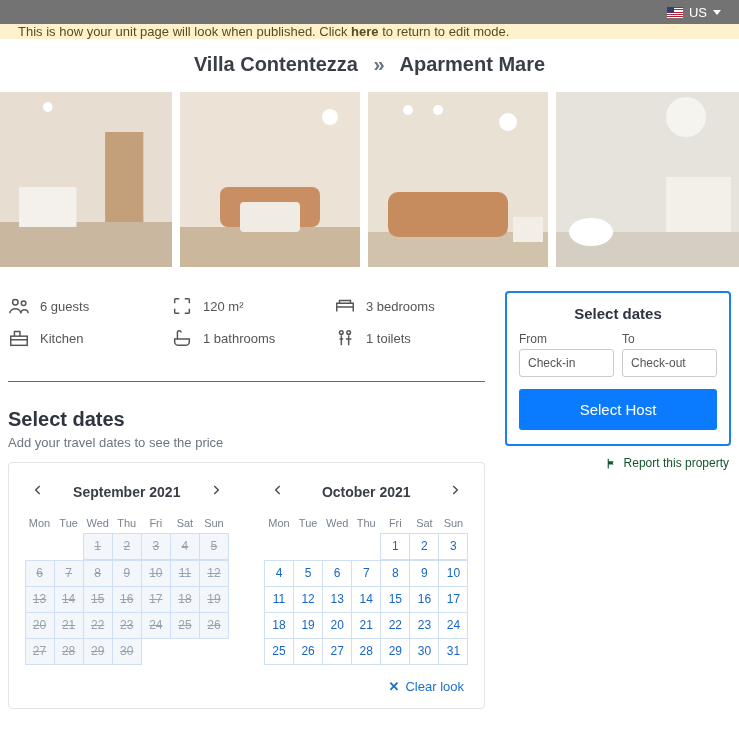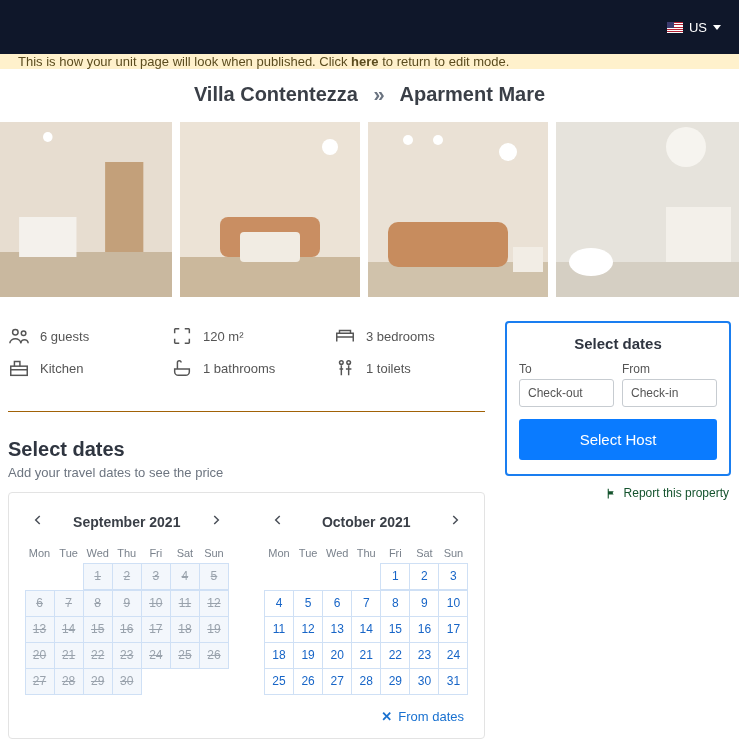--- a/index.html
+++ b/index.html
@@ -1,17 +1,17 @@
 <!DOCTYPE html>
 <html><head>
 <meta charset="utf-8">
 <style>
   * { box-sizing: border-box; margin: 0; padding: 0; }
   body { font-family: -apple-system, BlinkMacSystemFont, "Segoe UI", Arial, sans-serif; font-size: 14px; color: #333; width: 739px; }
-  .topbar { background: #0f172a; height: 54px; display: flex; justify-content: flex-end; align-items: center; padding: 0 18px; }
+  .topbar { background: #737373; height: 24px; display: flex; justify-content: flex-end; align-items: center; padding: 0 18px; }
   .locale { color: #fff; font-size: 13px; display: flex; align-items: center; gap: 6px; cursor: pointer; }
   .flag { width: 16px; height: 11px; background: linear-gradient(to bottom, #b22234 8%, #fff 8% 16%, #b22234 16% 24%, #fff 24% 32%, #b22234 32% 40%, #fff 40% 48%, #b22234 48% 56%, #fff 56% 64%, #b22234 64% 72%, #fff 72% 80%, #b22234 80% 88%, #fff 88% 100%); position: relative; }
   .flag::before { content:""; position:absolute; top:0; left:0; width:7px; height:6px; background:#3c3b6e; }
   .caret-down { display:inline-block; border-left:4px solid transparent; border-right:4px solid transparent; border-top:5px solid #fff; }
   .notice { background: #fff1cc; color: #5b4c1f; padding: 0 18px; font-size: 13px; }
   .notice b { font-weight: 700; }
   .title-row { text-align: center; padding: 14px 0 16px; font-size: 20px; font-weight: 600; color: #3a3f47; }
   .title-row .sep { margin: 0 10px; color: #6a7380; }
   .gallery { display: flex; gap: 8px; padding: 0 0 12px 0; overflow: hidden; }
   .thumb { height: 175px; flex: 0 0 180px; background:#d8c7b0; }
@@ -276,37 +276,37 @@
               <div class="day cell avail">28</div>
               <div class="day cell avail">29</div>
               <div class="day cell avail">30</div>
               <div class="day cell avail">31</div>
             </div>
           </div>
         </div>
       <div class="clear-row">
         <span class="clear-link">
           <span class="x-ic">✕</span>
-          <span>From dates</span>
+          <span>Clear look</span>
         </span>
       </div>
     </div>
   </div>
 
   <div class="sidebar">
     <div class="book-card">
       <div class="book-title">Select dates</div>
       <div class="date-inputs">
         <div class="di">
+          <label>From</label>
+          <input type="text" placeholder="Check-in" style="">
+        </div>
+        <div class="di">
           <label>To</label>
           <input type="text" placeholder="Check-out" style="">
-        </div>
-        <div class="di">
-          <label>From</label>
-          <input type="text" placeholder="Check-in" style="">
         </div>
       </div>
       <button class="contact-btn">Select Host</button>
     </div>
     <div class="report-row">
       <span class="report-link">
         <svg width="13" height="13" viewBox="0 0 24 24" fill="currentColor">
             <path d="M5 3v18h2v-7h9l-2-3 2-3H7V3z"></path>
           </svg>
         <span>Report this property</span>

